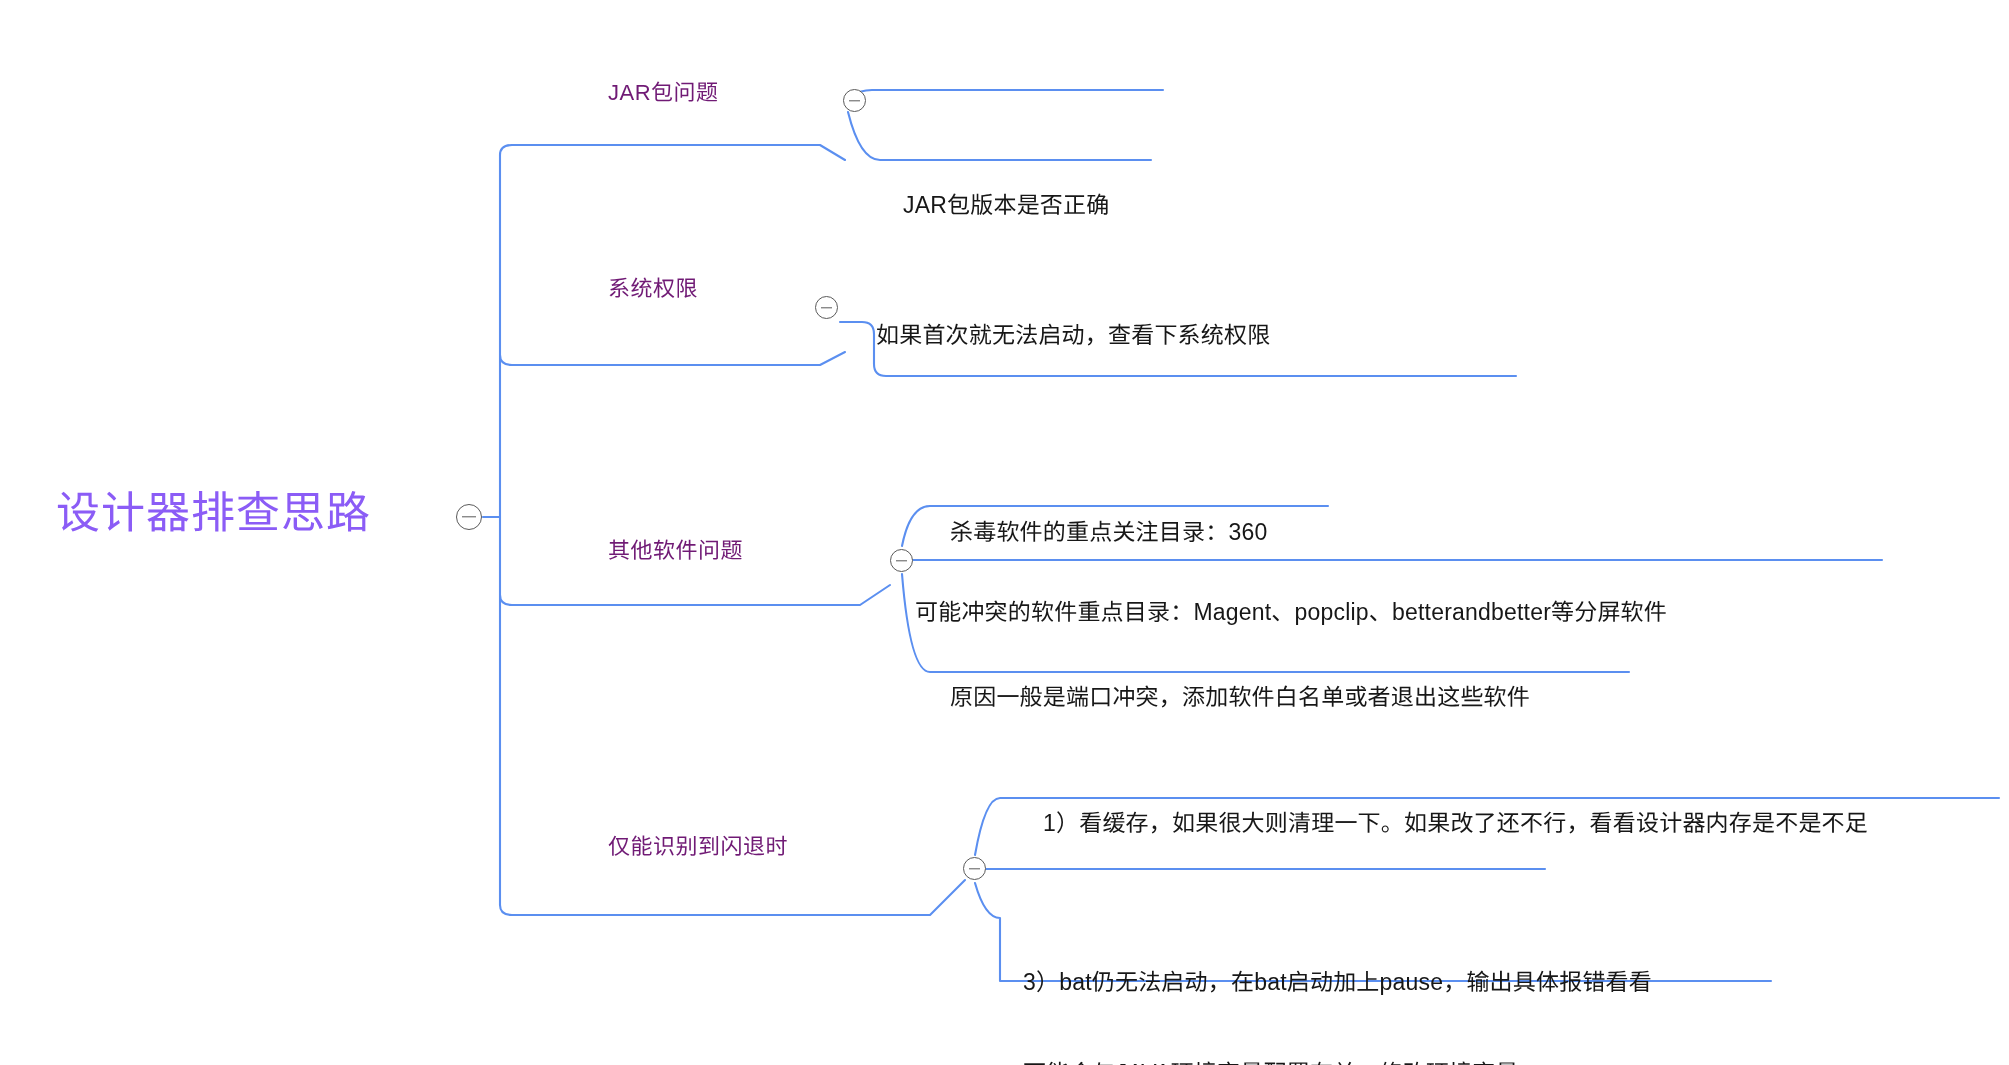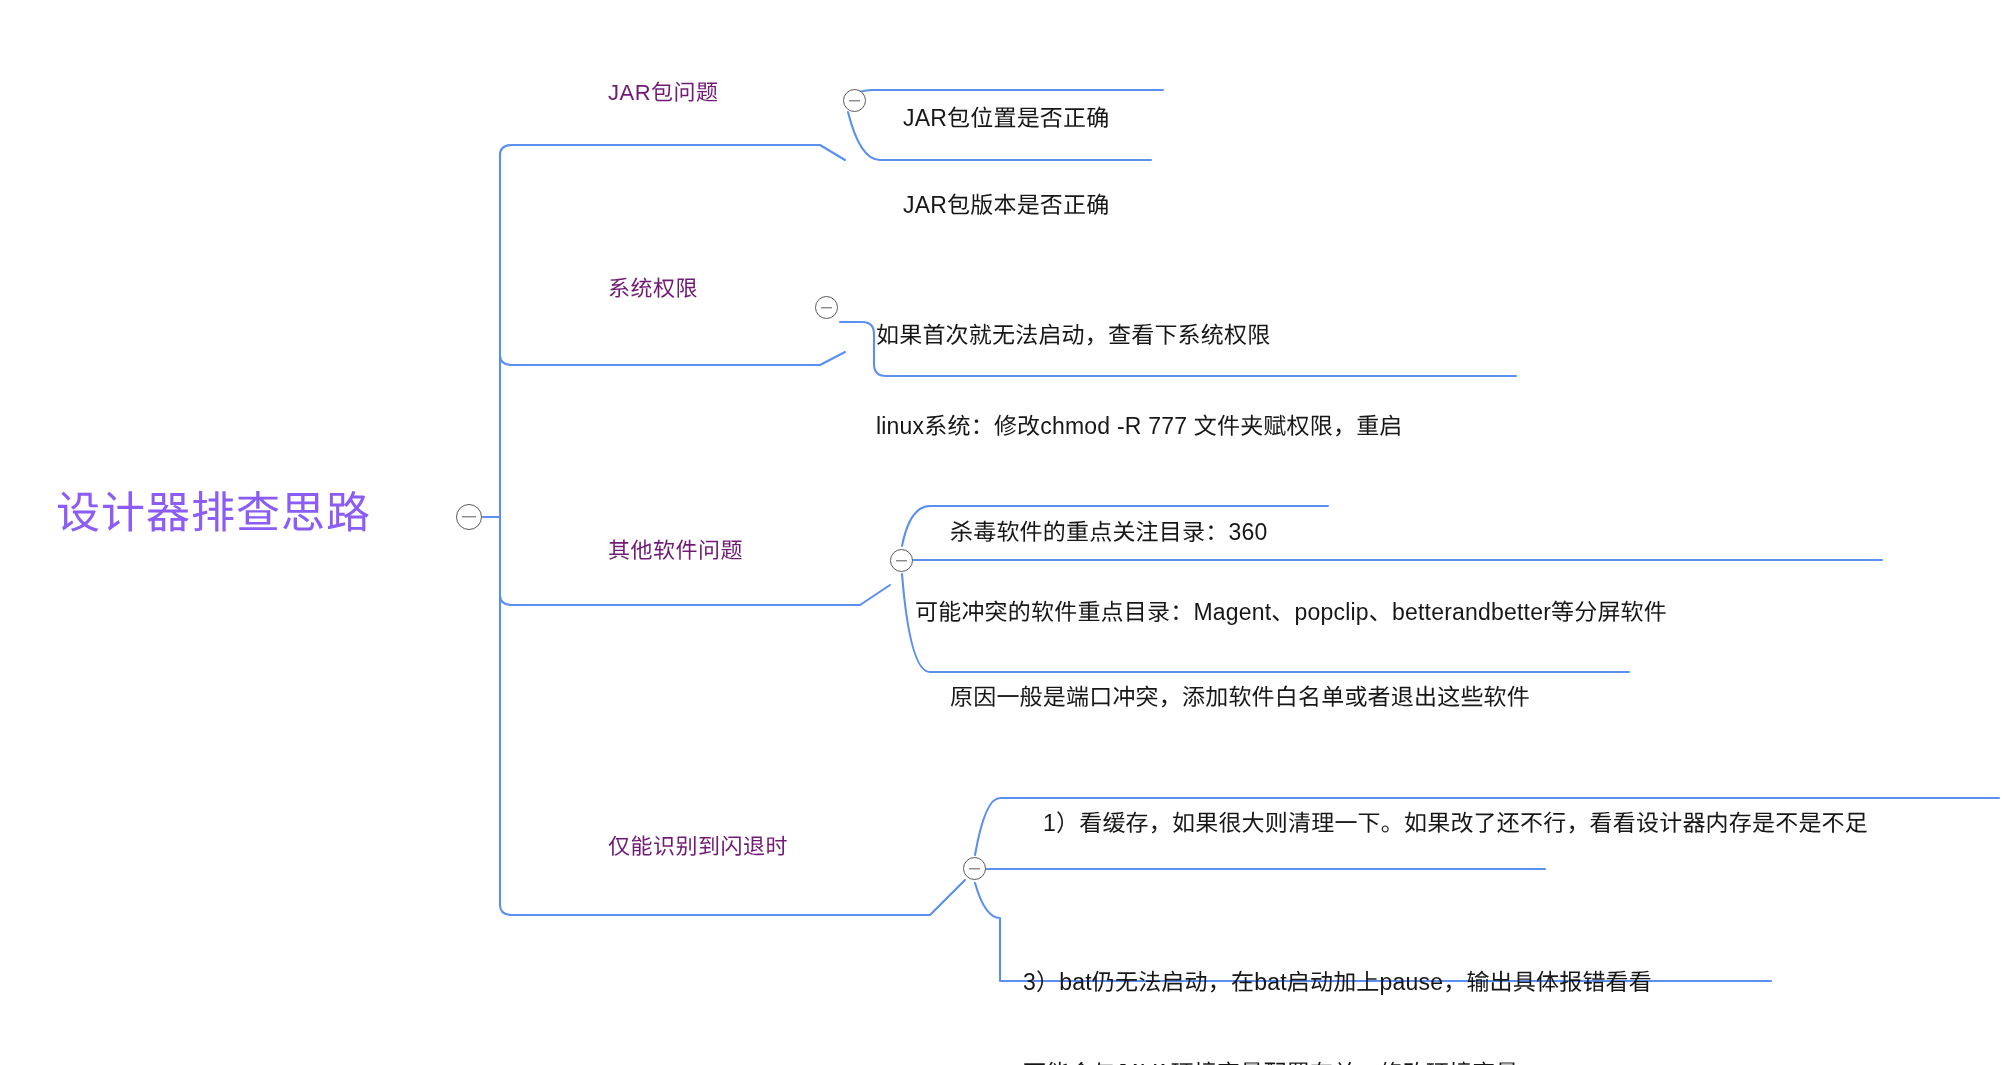--- a/index.html
+++ b/index.html
@@ -104,32 +104,28 @@
       <path d="M 985 869 L 1545 869"></path>
       <path d="M 975 883 Q 985 918 1000 918 L 1000 981 L 1771 981"></path>
     </g>
   </svg>
 
   <div class="node root-label" style="left:56px; top:484px;">设计器排查思路</div>
   <div class="toggle toggle-root" style="left:456px; top:504px;"></div>
 
   <div class="node branch-label" style="left:608px; top:78px;">JAR包问题</div>
   <div class="toggle toggle-branch" style="left:843px; top:89px;"></div>
-  <div class="node leaf-label" style="left:903px; top:42px;">
-    <span class="leaf-line">JAR包位置是否正确</span>
-  </div>
   <div class="node leaf-label" style="left:903px; top:129px;">
     <span class="leaf-line">JAR包版本是否正确</span>
   </div>
 
   <div class="node branch-label" style="left:608px; top:274px;">系统权限</div>
   <div class="toggle toggle-branch" style="left:815px; top:296px;"></div>
   <div class="node leaf-label" style="left:876px; top:259px;">
     <span class="leaf-line">如果首次就无法启动，查看下系统权限</span>
-    <span class="leaf-line">linux系统：修改chmod -R 777 文件夹赋权限，重启</span>
   </div>
 
   <div class="node branch-label" style="left:608px; top:536px;">其他软件问题</div>
   <div class="toggle toggle-branch" style="left:890px; top:549px;"></div>
   <div class="node leaf-label" style="left:950px; top:456px;">
     <span class="leaf-line">杀毒软件的重点关注目录：360</span>
   </div>
   <div class="node leaf-label" style="left:915px; top:536px;">
     <span class="leaf-line">可能冲突的软件重点目录：Magent、popclip、betterandbetter等分屏软件</span>
   </div>

